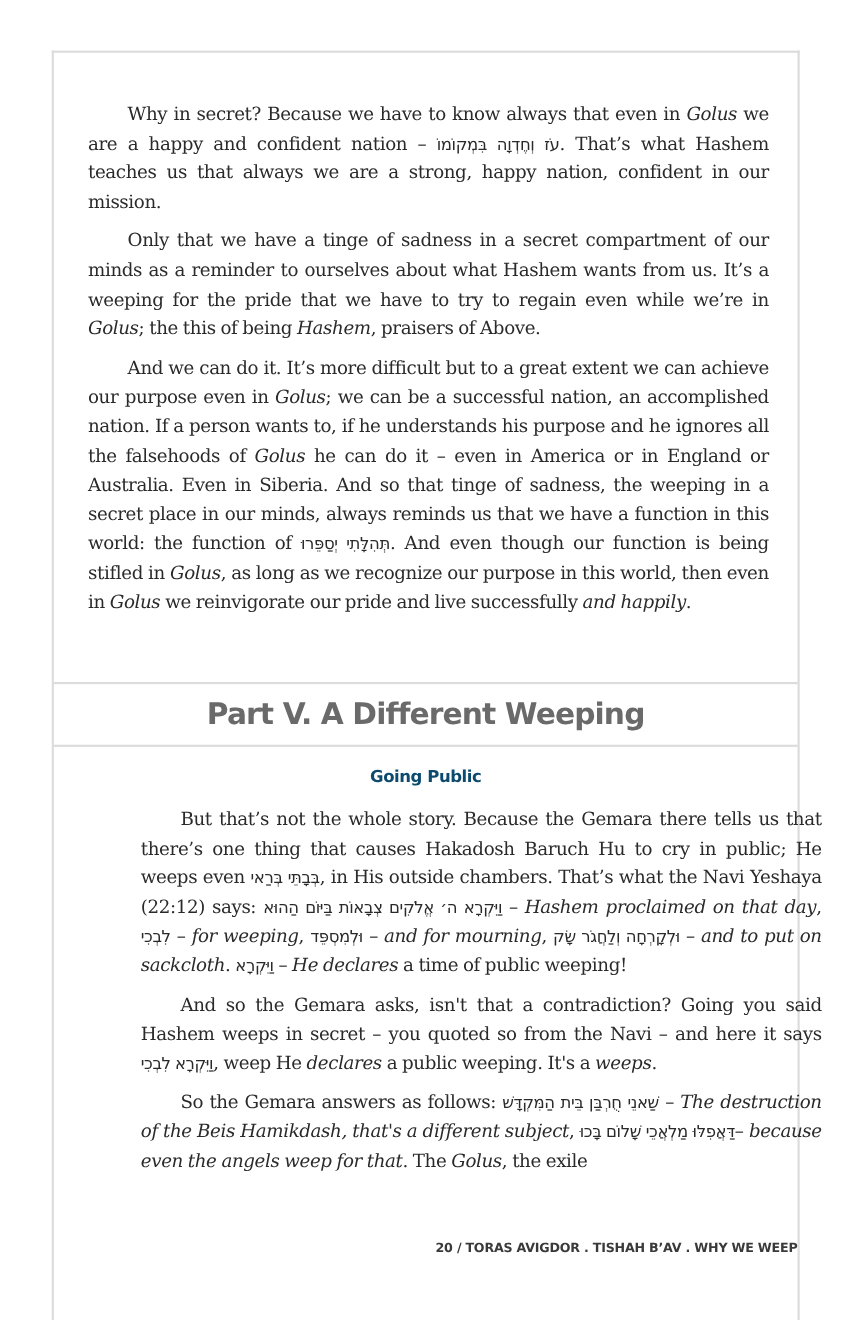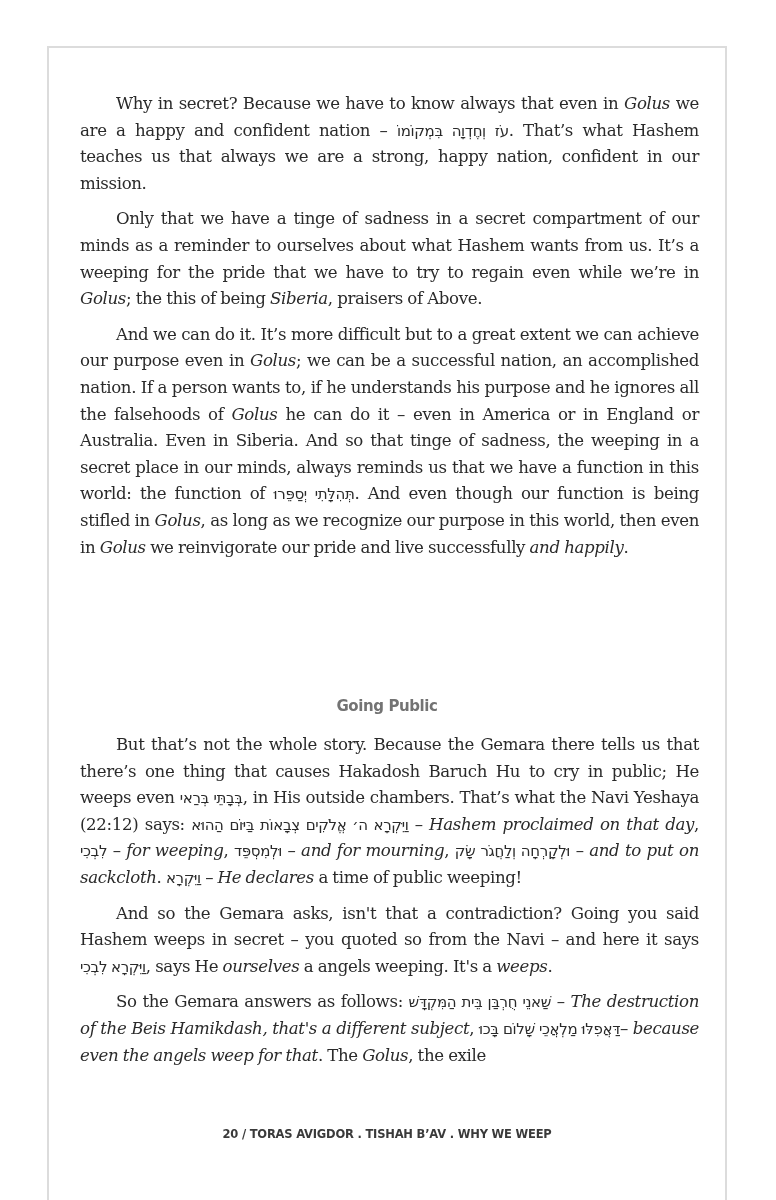--- a/index.html
+++ b/index.html
@@ -25,46 +25,49 @@
     font-family: "DejaVu Serif", serif; font-size: 16.6px; line-height: 26.6px;
     color: #2a2a2a; text-align: justify; letter-spacing: -0.35px; word-spacing: -0.5px;
   }
   .text-block p { margin: 0 0 9px 0; text-indent: 36px; }
   .text-block em { font-style: italic; }
   .heb { font-family: "DejaVu Sans", sans-serif; font-size: 15px; direction: rtl; unicode-bidi: isolate; }
   .top-text { top: 43px; }
   .subheading {
     position: absolute; left: 0; right: 0; top: 20px; text-align: center;
     font-family: "DejaVu Sans", sans-serif; font-weight: bold; font-size: 15px;
-    color: #737373; letter-spacing: -0.4px;
+    color: #0c4a6e; letter-spacing: -0.4px;
   }
-  .bottom-text { top: 55px; }
+  .bottom-text { top: 55px; margin-left: 48px; }
   .footer {
-    position: absolute; left: 0; right: 0; top: 1079px; text-align: center;
+    position: absolute; left: 0; right: 0; top: 1079px; text-align: right;
     font-family: "DejaVu Sans", sans-serif; font-weight: bold; font-size: 11.5px;
     color: #3a3a3a; letter-spacing: -0.2px;
   }
 </style>
 </head>
 <body>
 
 <div class="page-frame">
 
   <div class="section section-top">
     <div class="text-block top-text">
         <p><span>Why in secret? Because we have to know always that even in </span><em>Golus</em><span> we are a happy and confident nation – </span><span class="heb" lang="he">עֹז וְחֶדְוָה בִּמְקוֹמוֹ</span><span>. That’s what Hashem teaches us that always we are a strong, happy nation, confident in our mission.</span></p>
-        <p><span>Only that we have a tinge of sadness in a secret compartment of our minds as a reminder to ourselves about what Hashem wants from us. It’s a weeping for the pride that we have to try to regain even while we’re in </span><em>Golus</em><span>; the this of being </span><em>Siberia</em><span>, praisers of Above.</span></p>
+        <p><span>Only that we have a tinge of sadness in a secret compartment of our minds as a reminder to ourselves about what Hashem wants from us. It’s a weeping for the pride that we have to try to regain even while we’re in </span><em>Golus</em><span>; the this of being </span><em>Hashem</em><span>, praisers of Above.</span></p>
         <p><span>And we can do it. It’s more difficult but to a great extent we can achieve our purpose even in </span><em>Golus</em><span>; we can be a successful nation, an accomplished nation. If a person wants to, if he understands his purpose and he ignores all the falsehoods of </span><em>Golus</em><span> he can do it – even in America or in England or Australia. Even in Siberia. And so that tinge of sadness, the weeping in a secret place in our minds, always reminds us that we have a function in this world: the function of </span><span class="heb" lang="he">תְּהִלָּתִי יְסַפֵּרוּ</span><span>. And even though our function is being stifled in </span><em>Golus</em><span>, as long as we recognize our purpose in this world, then even in </span><em>Golus</em><span> we reinvigorate our pride and live successfully </span><em>and happily</em><span>.</span></p>
       </div>
   </div>
 
+  <div class="part-header">
+    <h1 class="part-title">Part V. A Different Weeping</h1>
+  </div>
 
   <div class="section section-bottom">
     <div class="subheading">Going Public</div>
     <div class="text-block bottom-text">
         <p><span>But that’s not the whole story. Because the Gemara there tells us that there’s one thing that causes Hakadosh Baruch Hu to cry in public; He weeps even </span><span class="heb" lang="he">בְּבָתֵּי בְּרַאי</span><span>, in His outside chambers. That’s what the Navi Yeshaya (22:12) says: </span><span class="heb" lang="he">וַיִּקְרָא ה׳ אֱלֹקִים צְבָאוֹת בַּיּוֹם הַהוּא</span><span> – </span><em>Hashem proclaimed on that day</em><span>, </span><span class="heb" lang="he">לִבְכִי</span><span> – </span><em>for weeping</em><span>, </span><span class="heb" lang="he">וּלְמִסְפֵּד</span><span> – </span><em>and for mourning</em><span>, </span><span class="heb" lang="he">וּלְקָרְחָה וְלַחֲגֹר שָׂק</span><span> – </span><em>and to put on sackcloth</em><span>. </span><span class="heb" lang="he">וַיִּקְרָא</span><span> – </span><em>He declares</em><span> a time of public weeping!</span></p>
-        <p><span>And so the Gemara asks, isn't that a contradiction? Going you said Hashem weeps in secret – you quoted so from the Navi – and here it says </span><span class="heb" lang="he">וַיִּקְרָא לִבְכִי</span><span>, says He </span><em>ourselves</em><span> a angels weeping. It's a </span><em>weeps</em><span>.</span></p>
+        <p><span>And so the Gemara asks, isn't that a contradiction? Going you said Hashem weeps in secret – you quoted so from the Navi – and here it says </span><span class="heb" lang="he">וַיִּקְרָא לִבְכִי</span><span>, weep He </span><em>declares</em><span> a public weeping. It's a </span><em>weeps</em><span>.</span></p>
         <p><span>So the Gemara answers as follows: </span><span class="heb" lang="he">שַׁאנֵי חֻרְבַּן בֵּית הַמִּקְדָּשׁ</span><span> – </span><em>The destruction of the Beis Hamikdash, that's a different subject</em><span>, </span><span class="heb" lang="he">דַּאֲפִלּוּ מַלְאֲכֵי שָׁלוֹם בָּכוּ</span><span>– </span><em>because even the angels weep for that</em><span>. The </span><em>Golus</em><span>, the exile</span></p>
       </div>
   </div>
 
   <div class="footer">20 / TORAS AVIGDOR . TISHAH B’AV . WHY WE WEEP</div>
 </div>
 
 </body></html>

